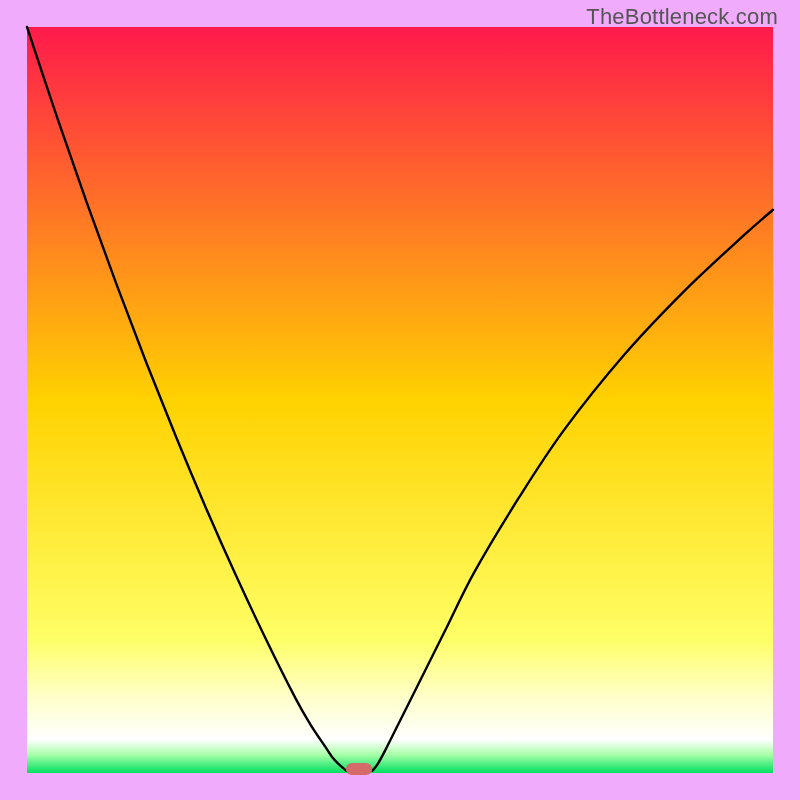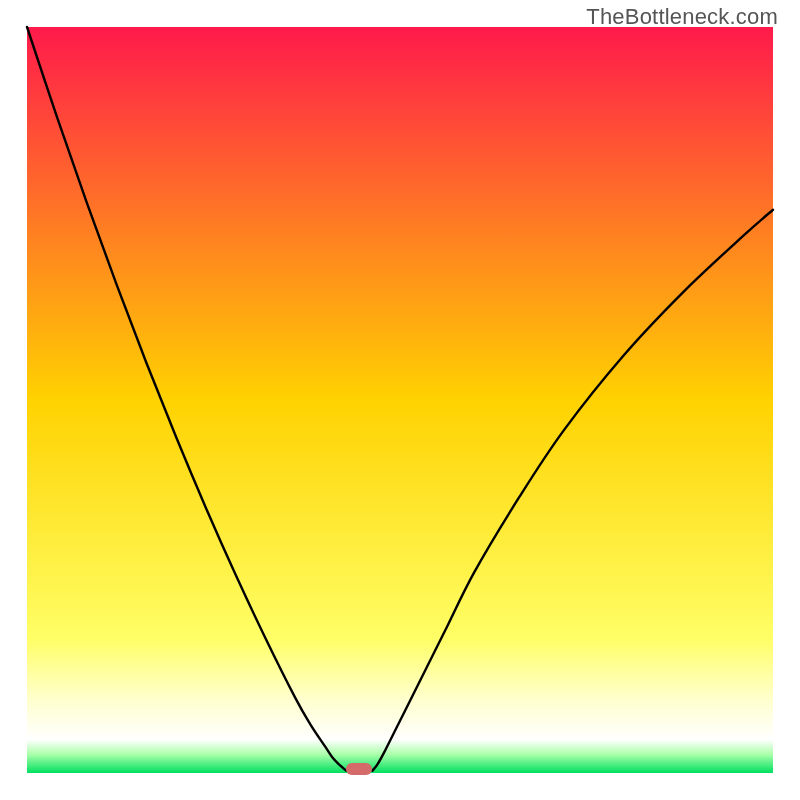--- a/index.html
+++ b/index.html
@@ -8,21 +8,21 @@
     width: 800px;
     height: 800px;
     background: #000;
     font-family: Arial, Helvetica, sans-serif;
     overflow: hidden;
   }
   .frame {
     position: relative;
     width: 800px;
     height: 800px;
-    background: #ffffff;
+    background: #f0abfc;
   }
   .watermark {
     position: absolute;
     top: 4px;
     right: 22px;
     color: #555;
     font-size: 22px;
     font-weight: 500;
     letter-spacing: 0.2px;
     user-select: none;

